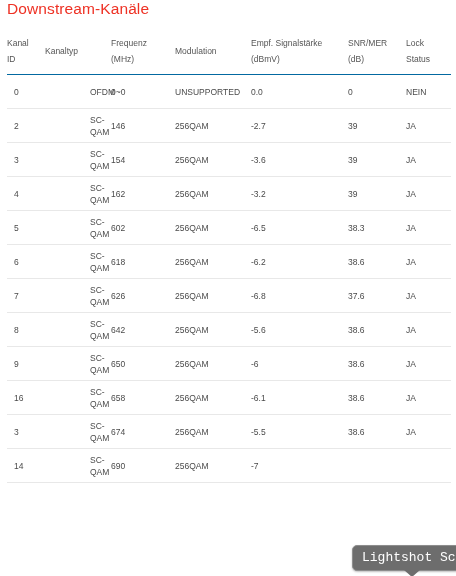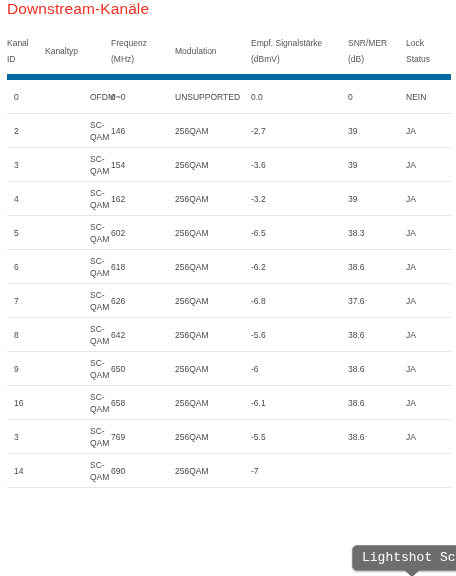--- a/index.html
+++ b/index.html
@@ -66,21 +66,21 @@
   col.c-mod   { width: 76px; }
   col.c-pwr   { width: 97px; }
   col.c-snr   { width: 58px; }
   col.c-lock  { width: 45px; }
 
   thead th {
     height: 47px;
     color: #555555;
     font-size: 8.5px;
     vertical-align: middle;
-    border-bottom: 6px solid #0369a1;
+    border-bottom: 1px solid #0369a1;
   }
   thead th .hdr {
     display: block;
     line-height: 16px;
   }
   thead th .hdr-l1 { display: block; }
   thead th .hdr-l2 { display: block; }
 
   tbody td {
     height: 33px;
@@ -282,21 +282,21 @@
             <td class="cell-type">SC-QAM</td>
             <td class="cell-freq">658</td>
             <td class="cell-mod">256QAM</td>
             <td class="cell-pwr">-6.1</td>
             <td class="cell-snr">38.6</td>
             <td class="cell-lock">JA</td>
           </tr>
           <tr>
             <td class="cell-id">3</td>
             <td class="cell-type">SC-QAM</td>
-            <td class="cell-freq">769</td>
+            <td class="cell-freq">674</td>
             <td class="cell-mod">256QAM</td>
             <td class="cell-pwr">-5.5</td>
             <td class="cell-snr">38.6</td>
             <td class="cell-lock">JA</td>
           </tr>
           <tr>
             <td class="cell-id">14</td>
             <td class="cell-type">SC-QAM</td>
             <td class="cell-freq">690</td>
             <td class="cell-mod">256QAM</td>

